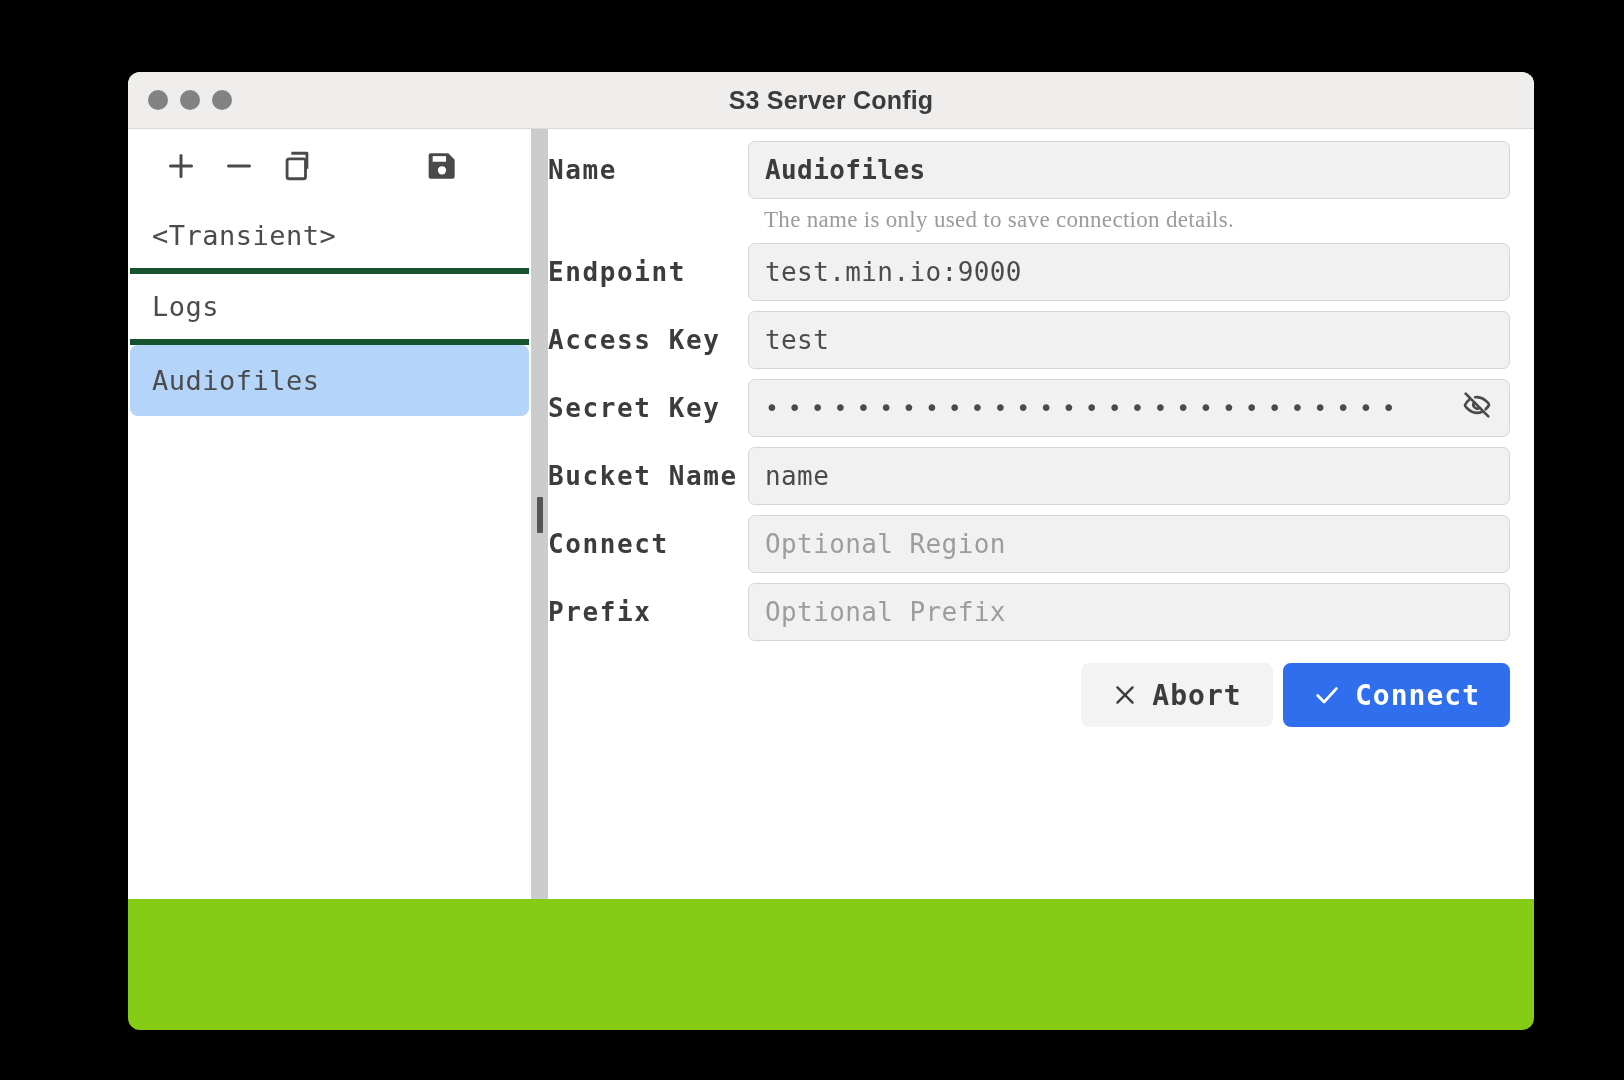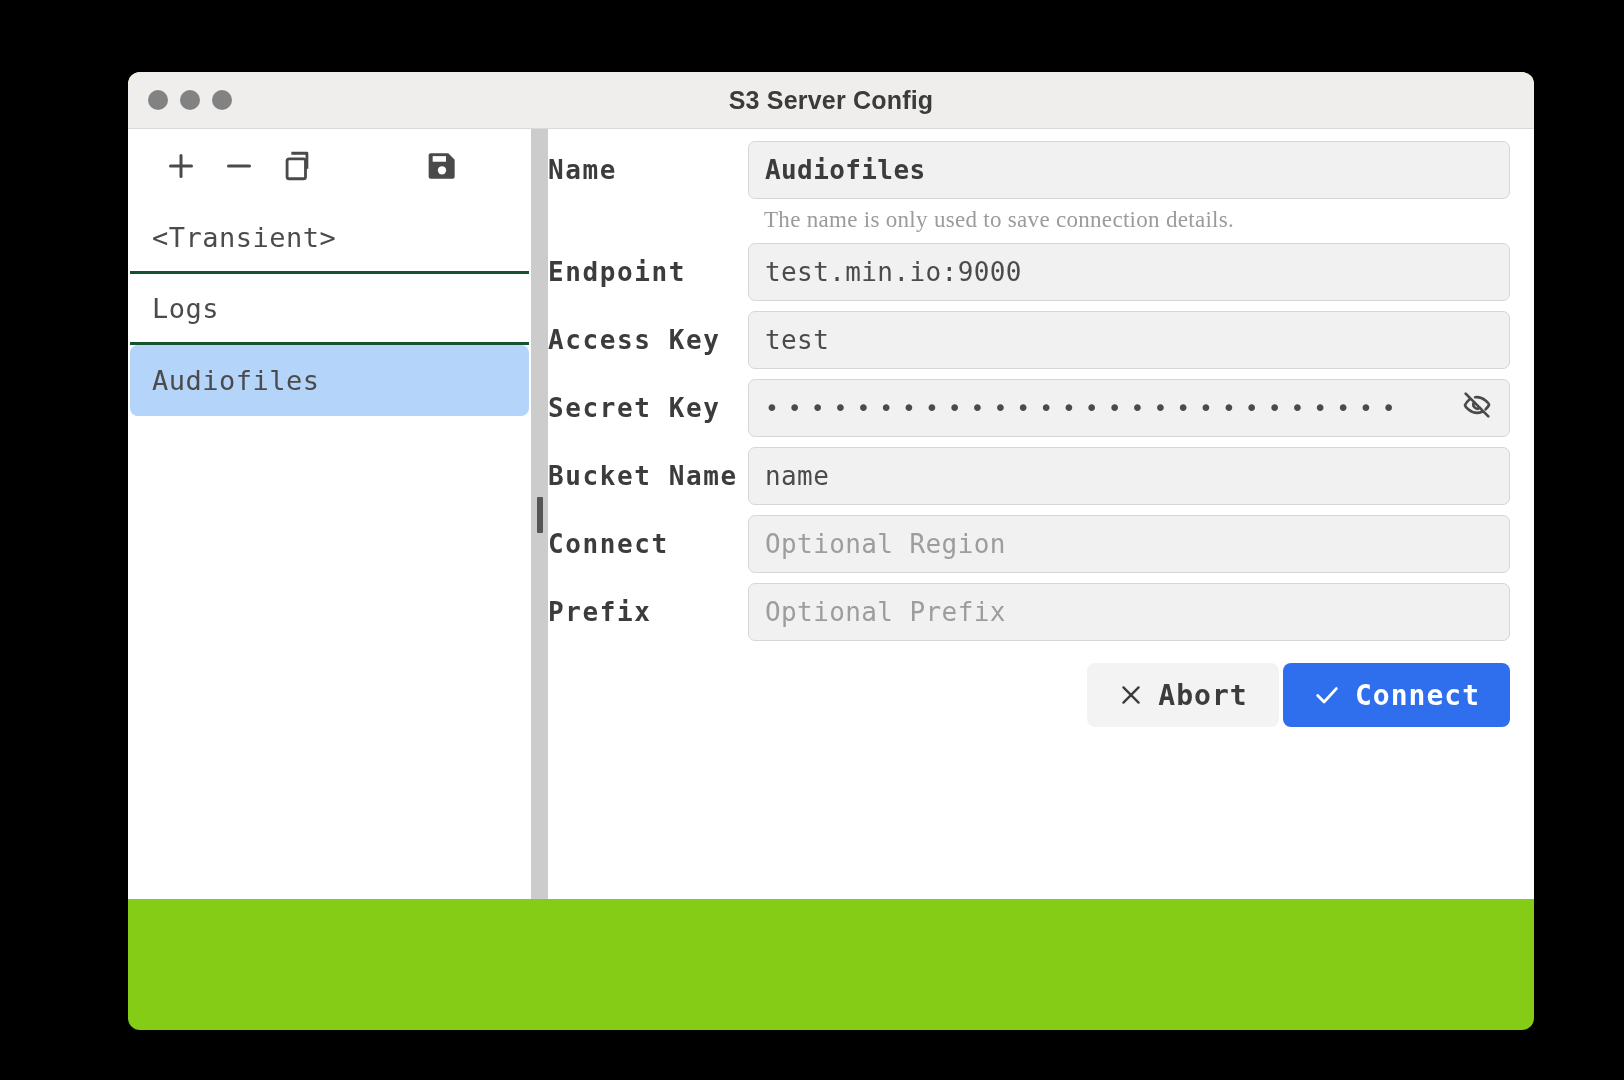--- a/index.html
+++ b/index.html
@@ -101,21 +101,21 @@
   }
   .conn-item {
     height: 71px;
     display: flex;
     align-items: center;
     padding-left: 22px;
     box-sizing: border-box;
     font-size: 27px;
     color: #4b4b4b;
     letter-spacing: 0.5px;
-    border-bottom: 3px solid #14532d;
+    border-bottom: 6px solid #14532d;
     cursor: pointer;
   }
   .conn-item.selected {
     background: #b5d4fa;
     border-radius: 8px;
     border-bottom: 1px solid #b5d4fa;
   }
 
   
   #splitter {
@@ -241,21 +241,21 @@
     font-size: 26px;
     color: #4b4b4b;
     letter-spacing: 1.4px;
     cursor: pointer;
   }
 
   
   #button-row {
     display: flex;
     justify-content: flex-end;
-    gap: 4px;
+    gap: 10px;
     margin-top: 22px;
   }
   .btn {
     height: 64px;
     display: flex;
     align-items: center;
     gap: 14px;
     padding: 0 30px;
     border-radius: 8px;
     font-weight: bold;

